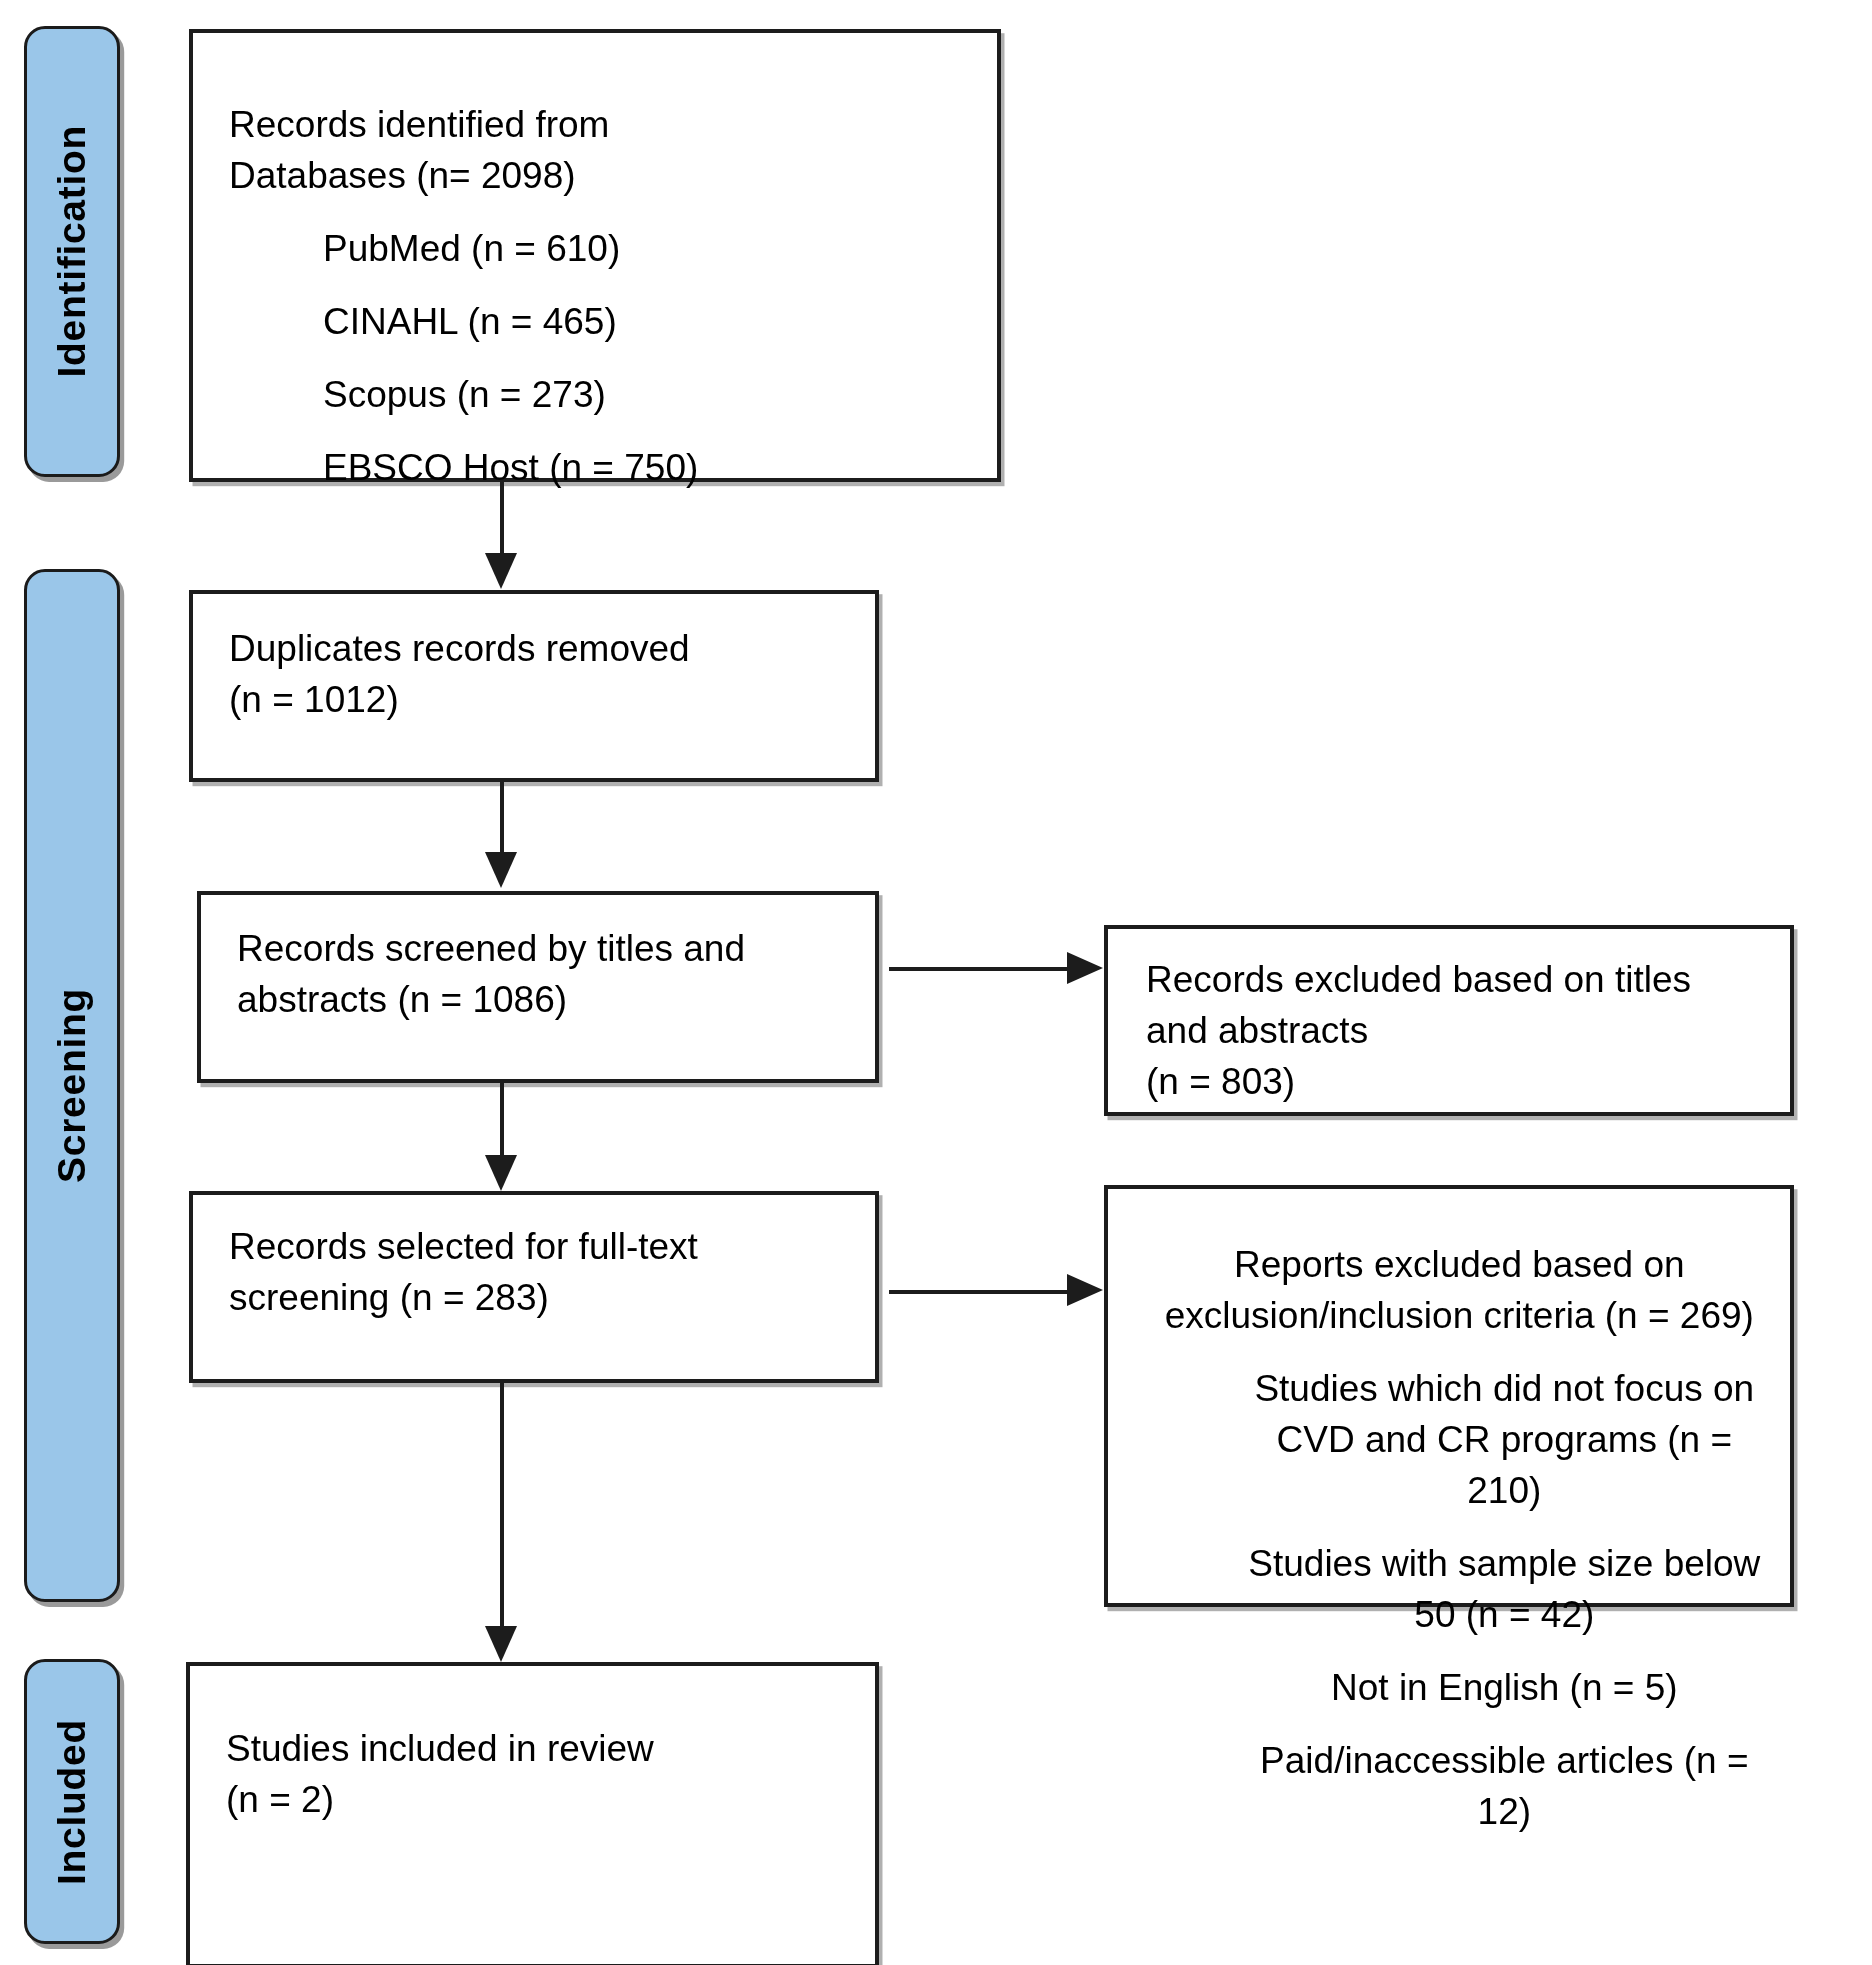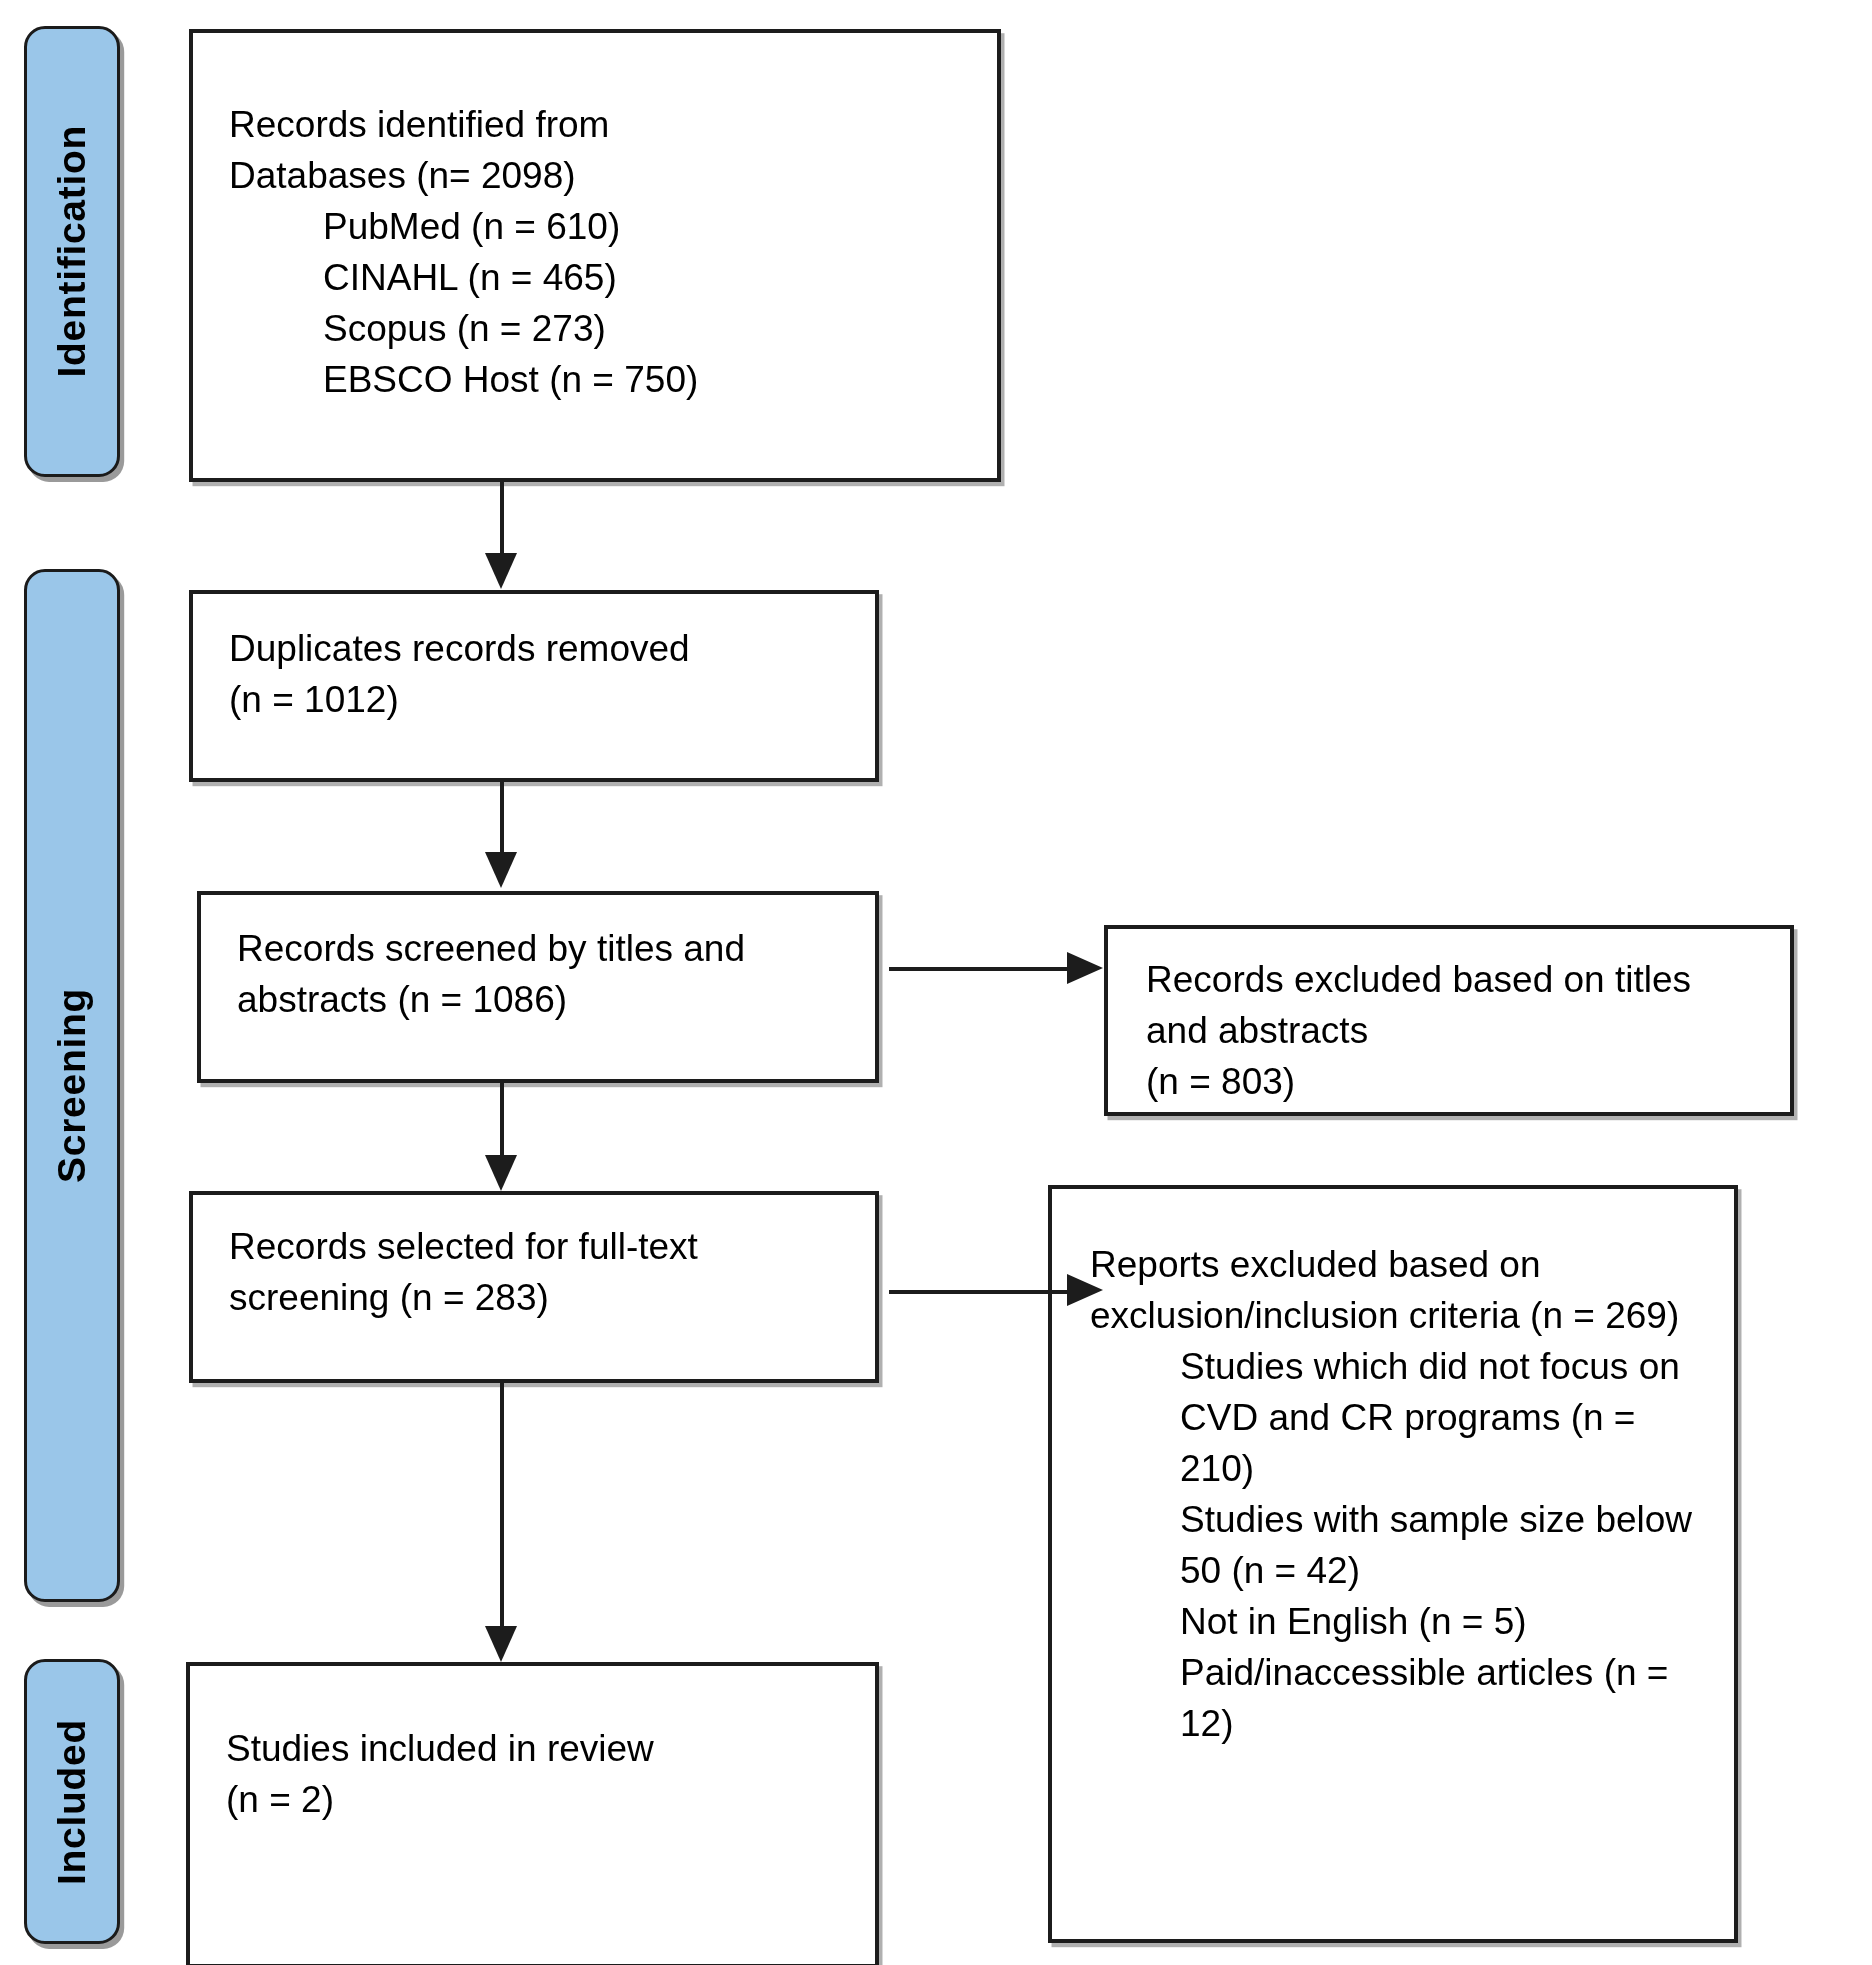--- a/index.html
+++ b/index.html
@@ -47,29 +47,29 @@
   .box {
     position: absolute;
     background: #ffffff;
     border: 4.2px solid #1c1c1c;
     box-shadow: 3.5px 4.2px 0 rgba(30,30,30,0.35);
     box-sizing: border-box;
     font-size: 37px;
     line-height: 51px;
   }
   .box .line { white-space: nowrap; }
-  .box .item { margin-left: 94px; }
+  .box .item { margin-left: 94px; margin-top: 22px; }
 
   #box-identified       { left: 189px;  top: 29px;   width: 812px; height: 453px; padding: 66px 21px 0 36px; }
   #box-duplicates       { left: 189px;  top: 590px;  width: 690px; height: 192px; padding: 29px 21px 0 36px; }
   #box-screened         { left: 197px;  top: 891px; width: 682px; height: 192px; padding: 28px 21px 16px 36px; }
   #box-fulltext         { left: 189px;  top: 1191px; width: 690px; height: 192px; padding: 26px 21px 0 36px; }
   #box-included         { left: 186px;  top: 1662px; width: 693px; height: 306px; padding: 57px 21px 15px 36px; }
   #box-excluded-titles  { left: 1104px; top: 898px; width: 690px; height: 191px; padding: 25px 17.4px 0 38px; margin-top: 27px; }
-  #box-excluded-reports { left: 1048px; top: 1185px; width: 690px; height: 758px; padding: 50px 17.4px 0 38px; }
+  #box-excluded-reports { left: 1104px; top: 1185px; width: 690px; height: 422px; padding: 50px 17.4px 0 38px; text-align: center; }
   #box-excluded-reports .item { margin-left: 90px; white-space: normal; }
 
   
   .vshaft {
     position: absolute;
     width: 3.5px;
     background: #1c1c1c;
   }
   .vhead {
     position: absolute;

